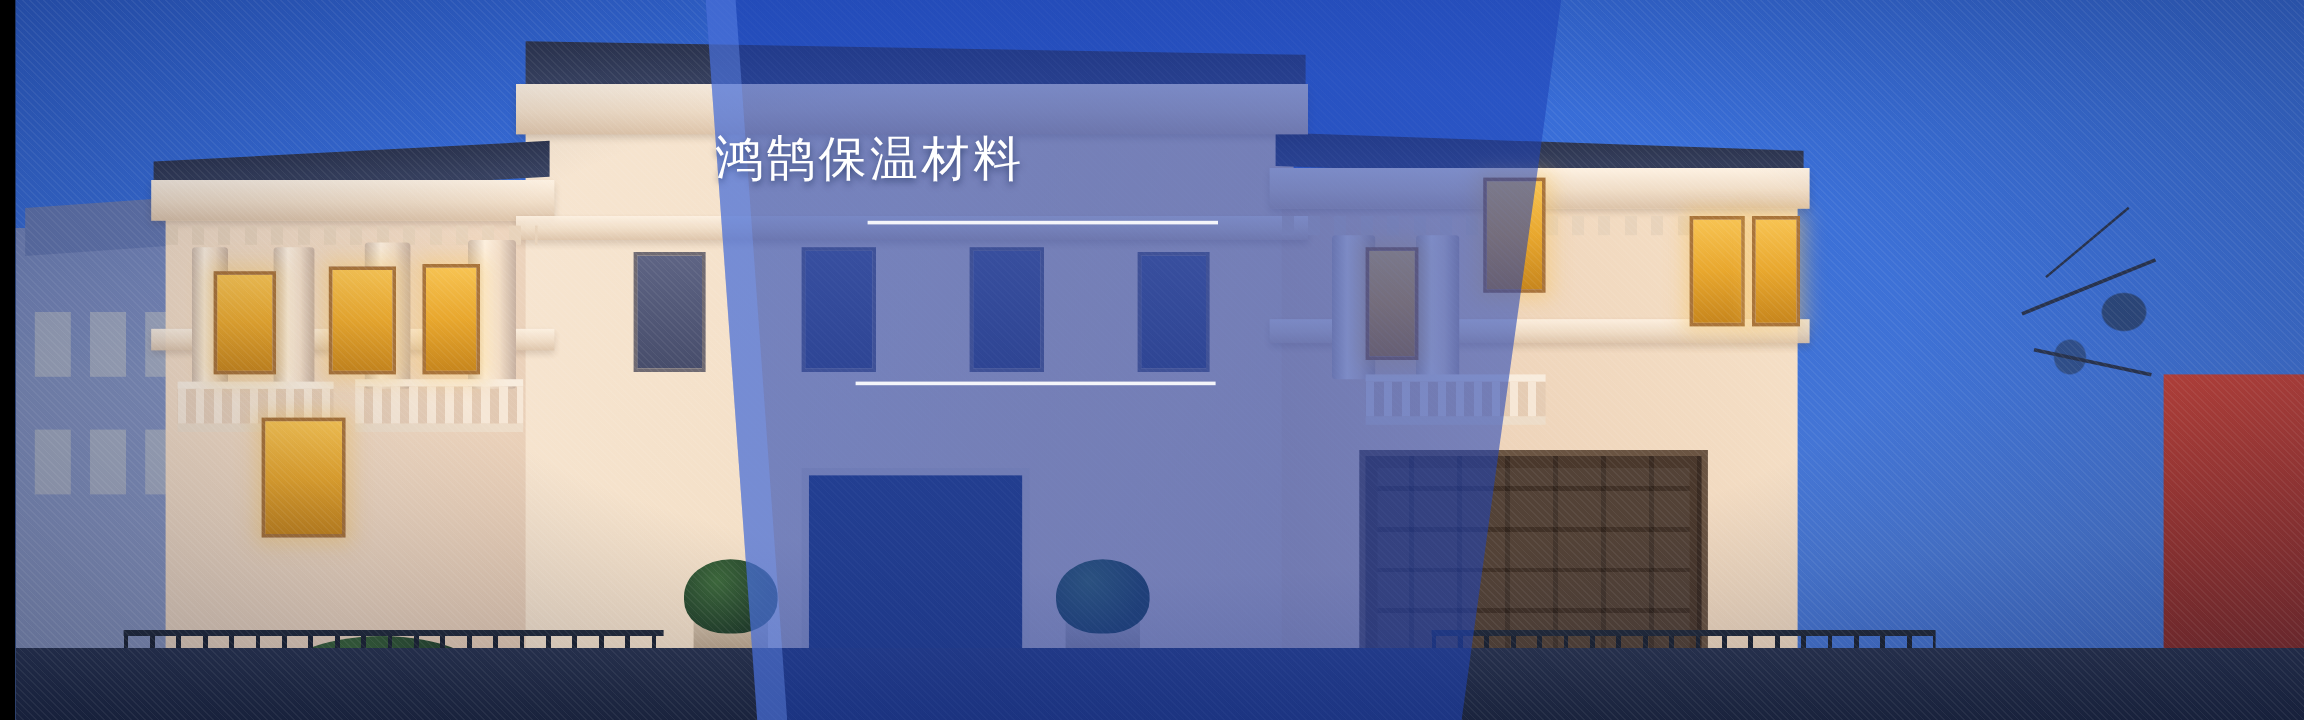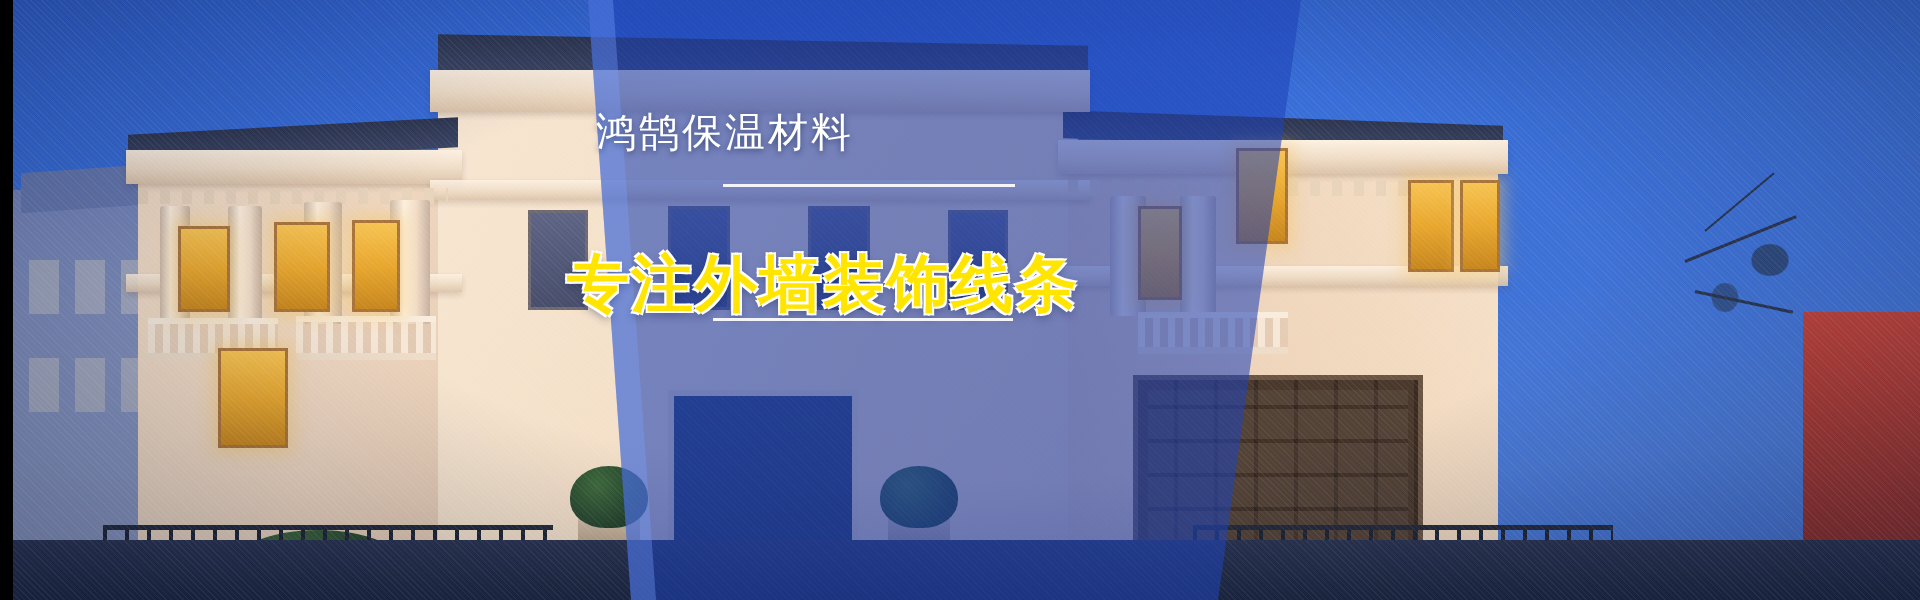--- a/index.html
+++ b/index.html
@@ -287,17 +287,16 @@
     <div class="vignette"></div>
     <div class="hatch"></div>
   </div>
 
   <div class="panel"></div>
   <div class="panel-edge"></div>
 
   <div class="content">
     <div class="brand">鸿鹄保温材料</div>
     <div class="rule-top"></div>
-    <div class="headline l2">专注外墙装饰线条</div>
     <div class="rule-bottom"></div>
   </div>
 
 </div>
 
 </body></html>

